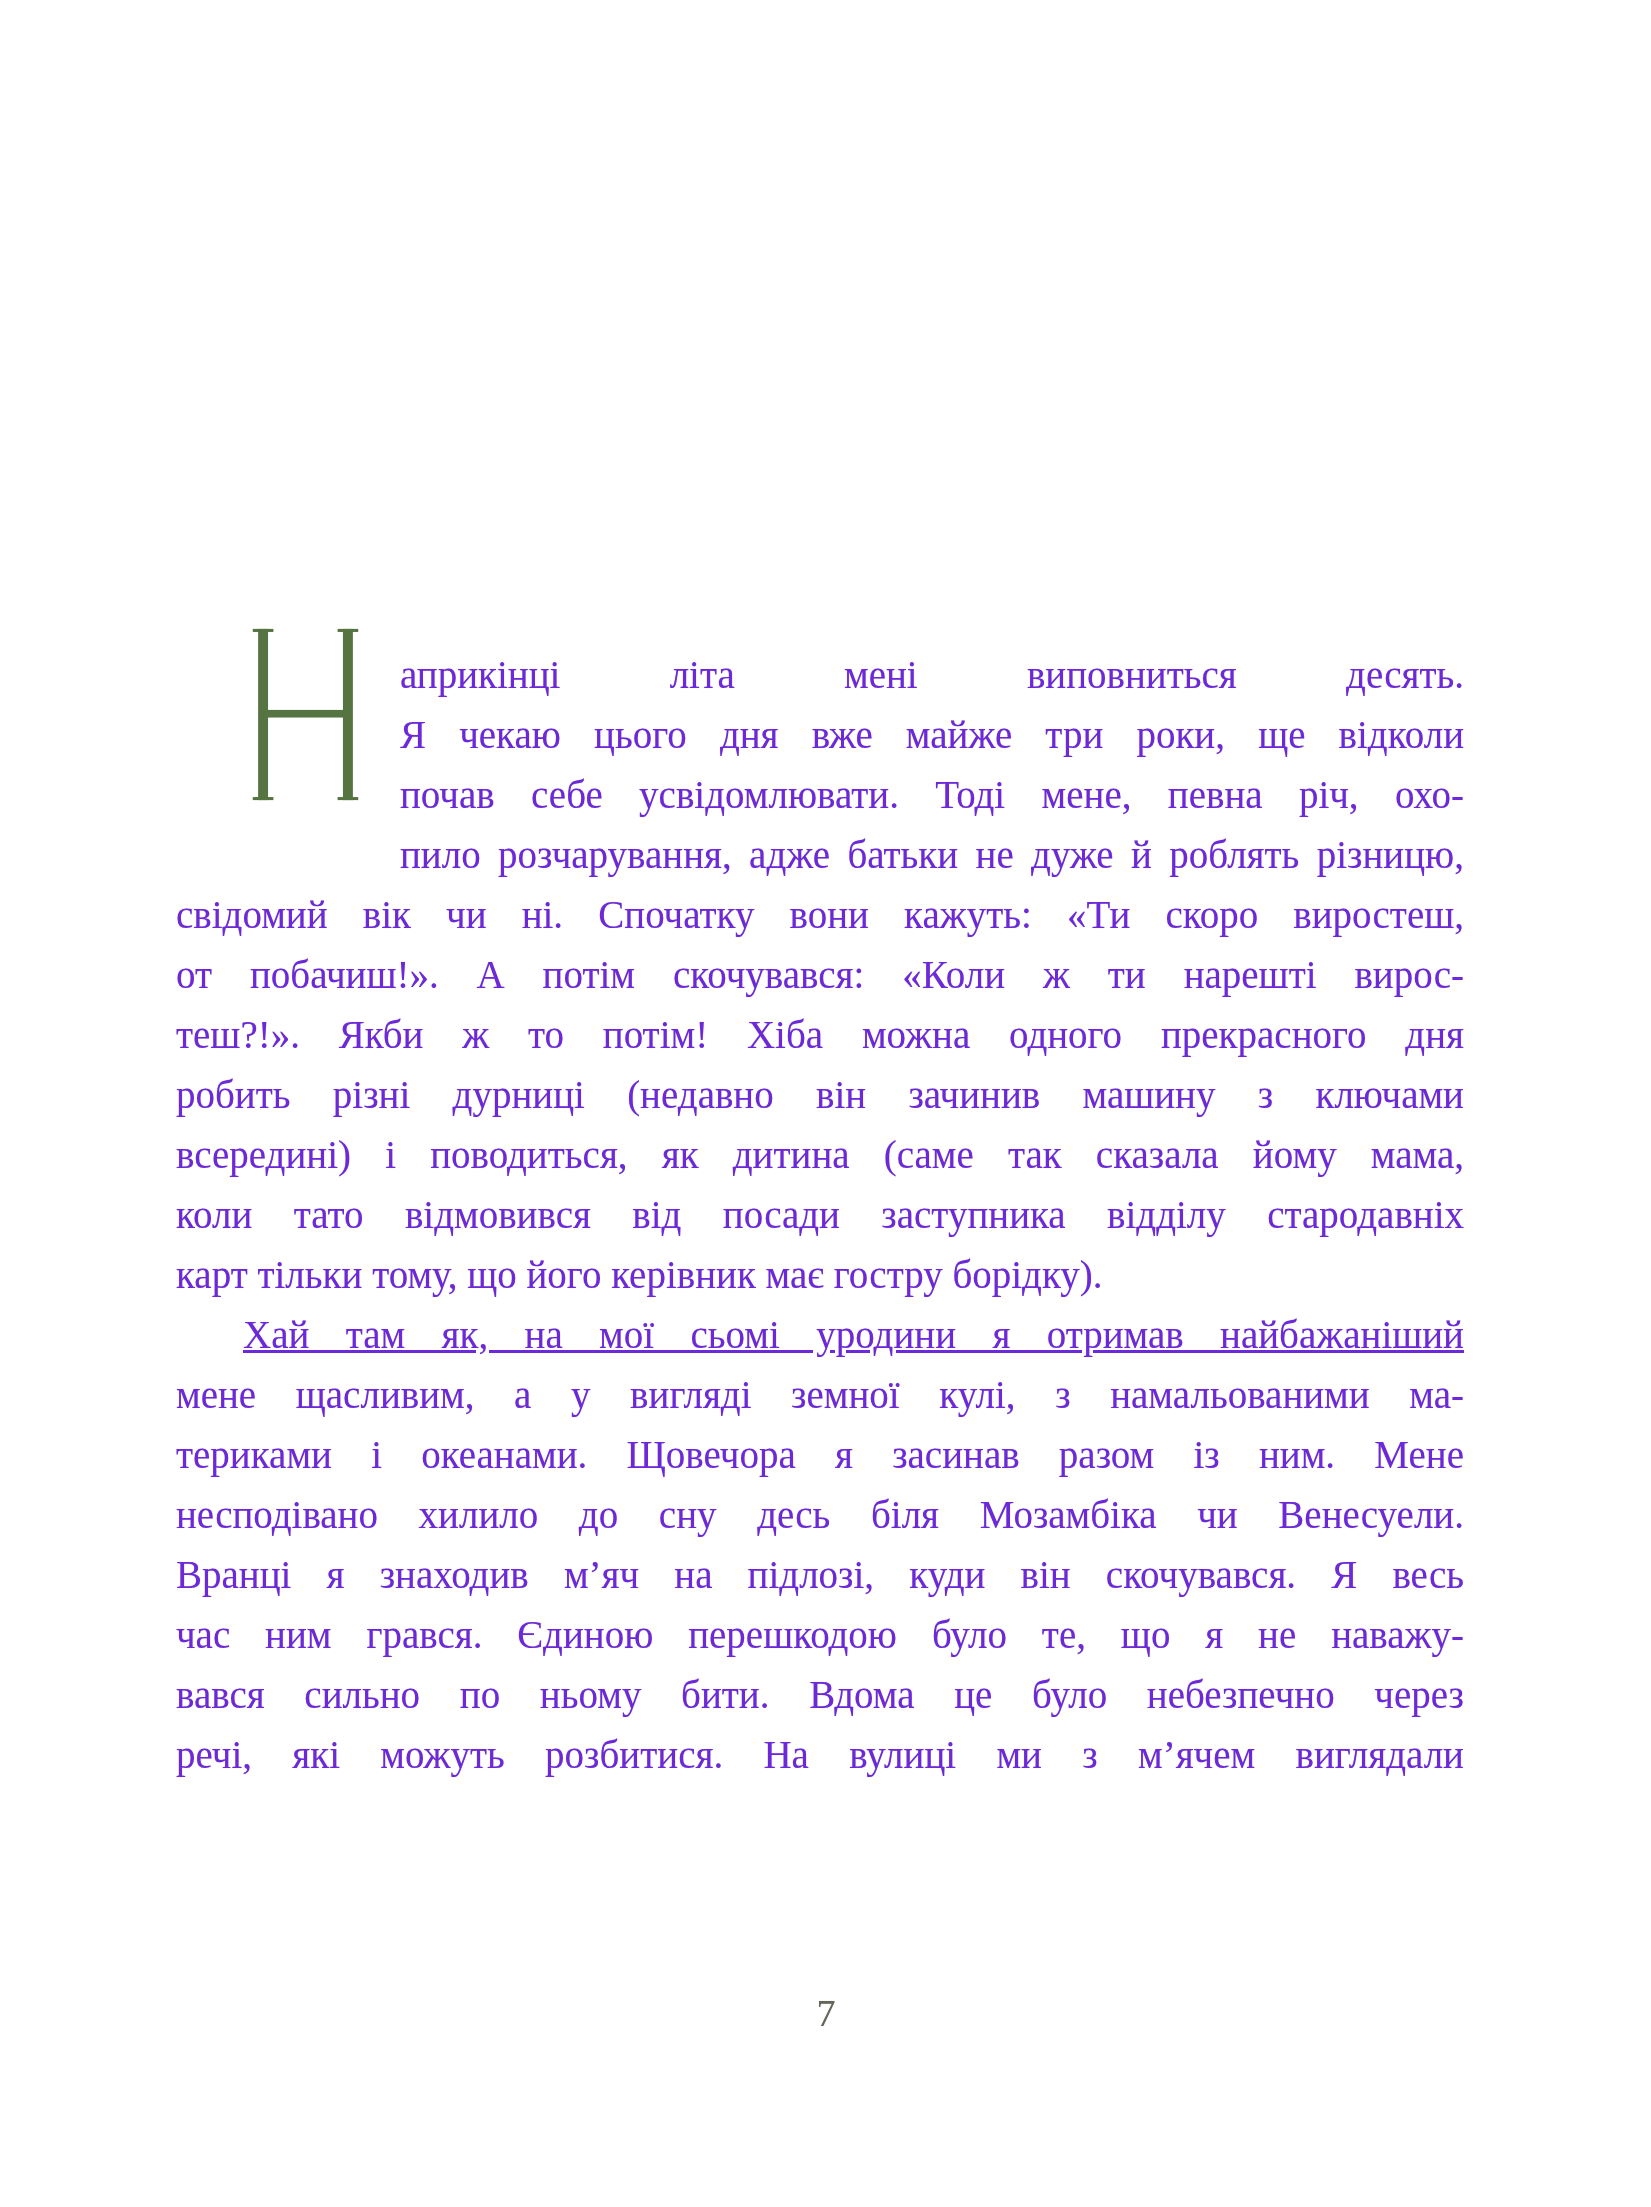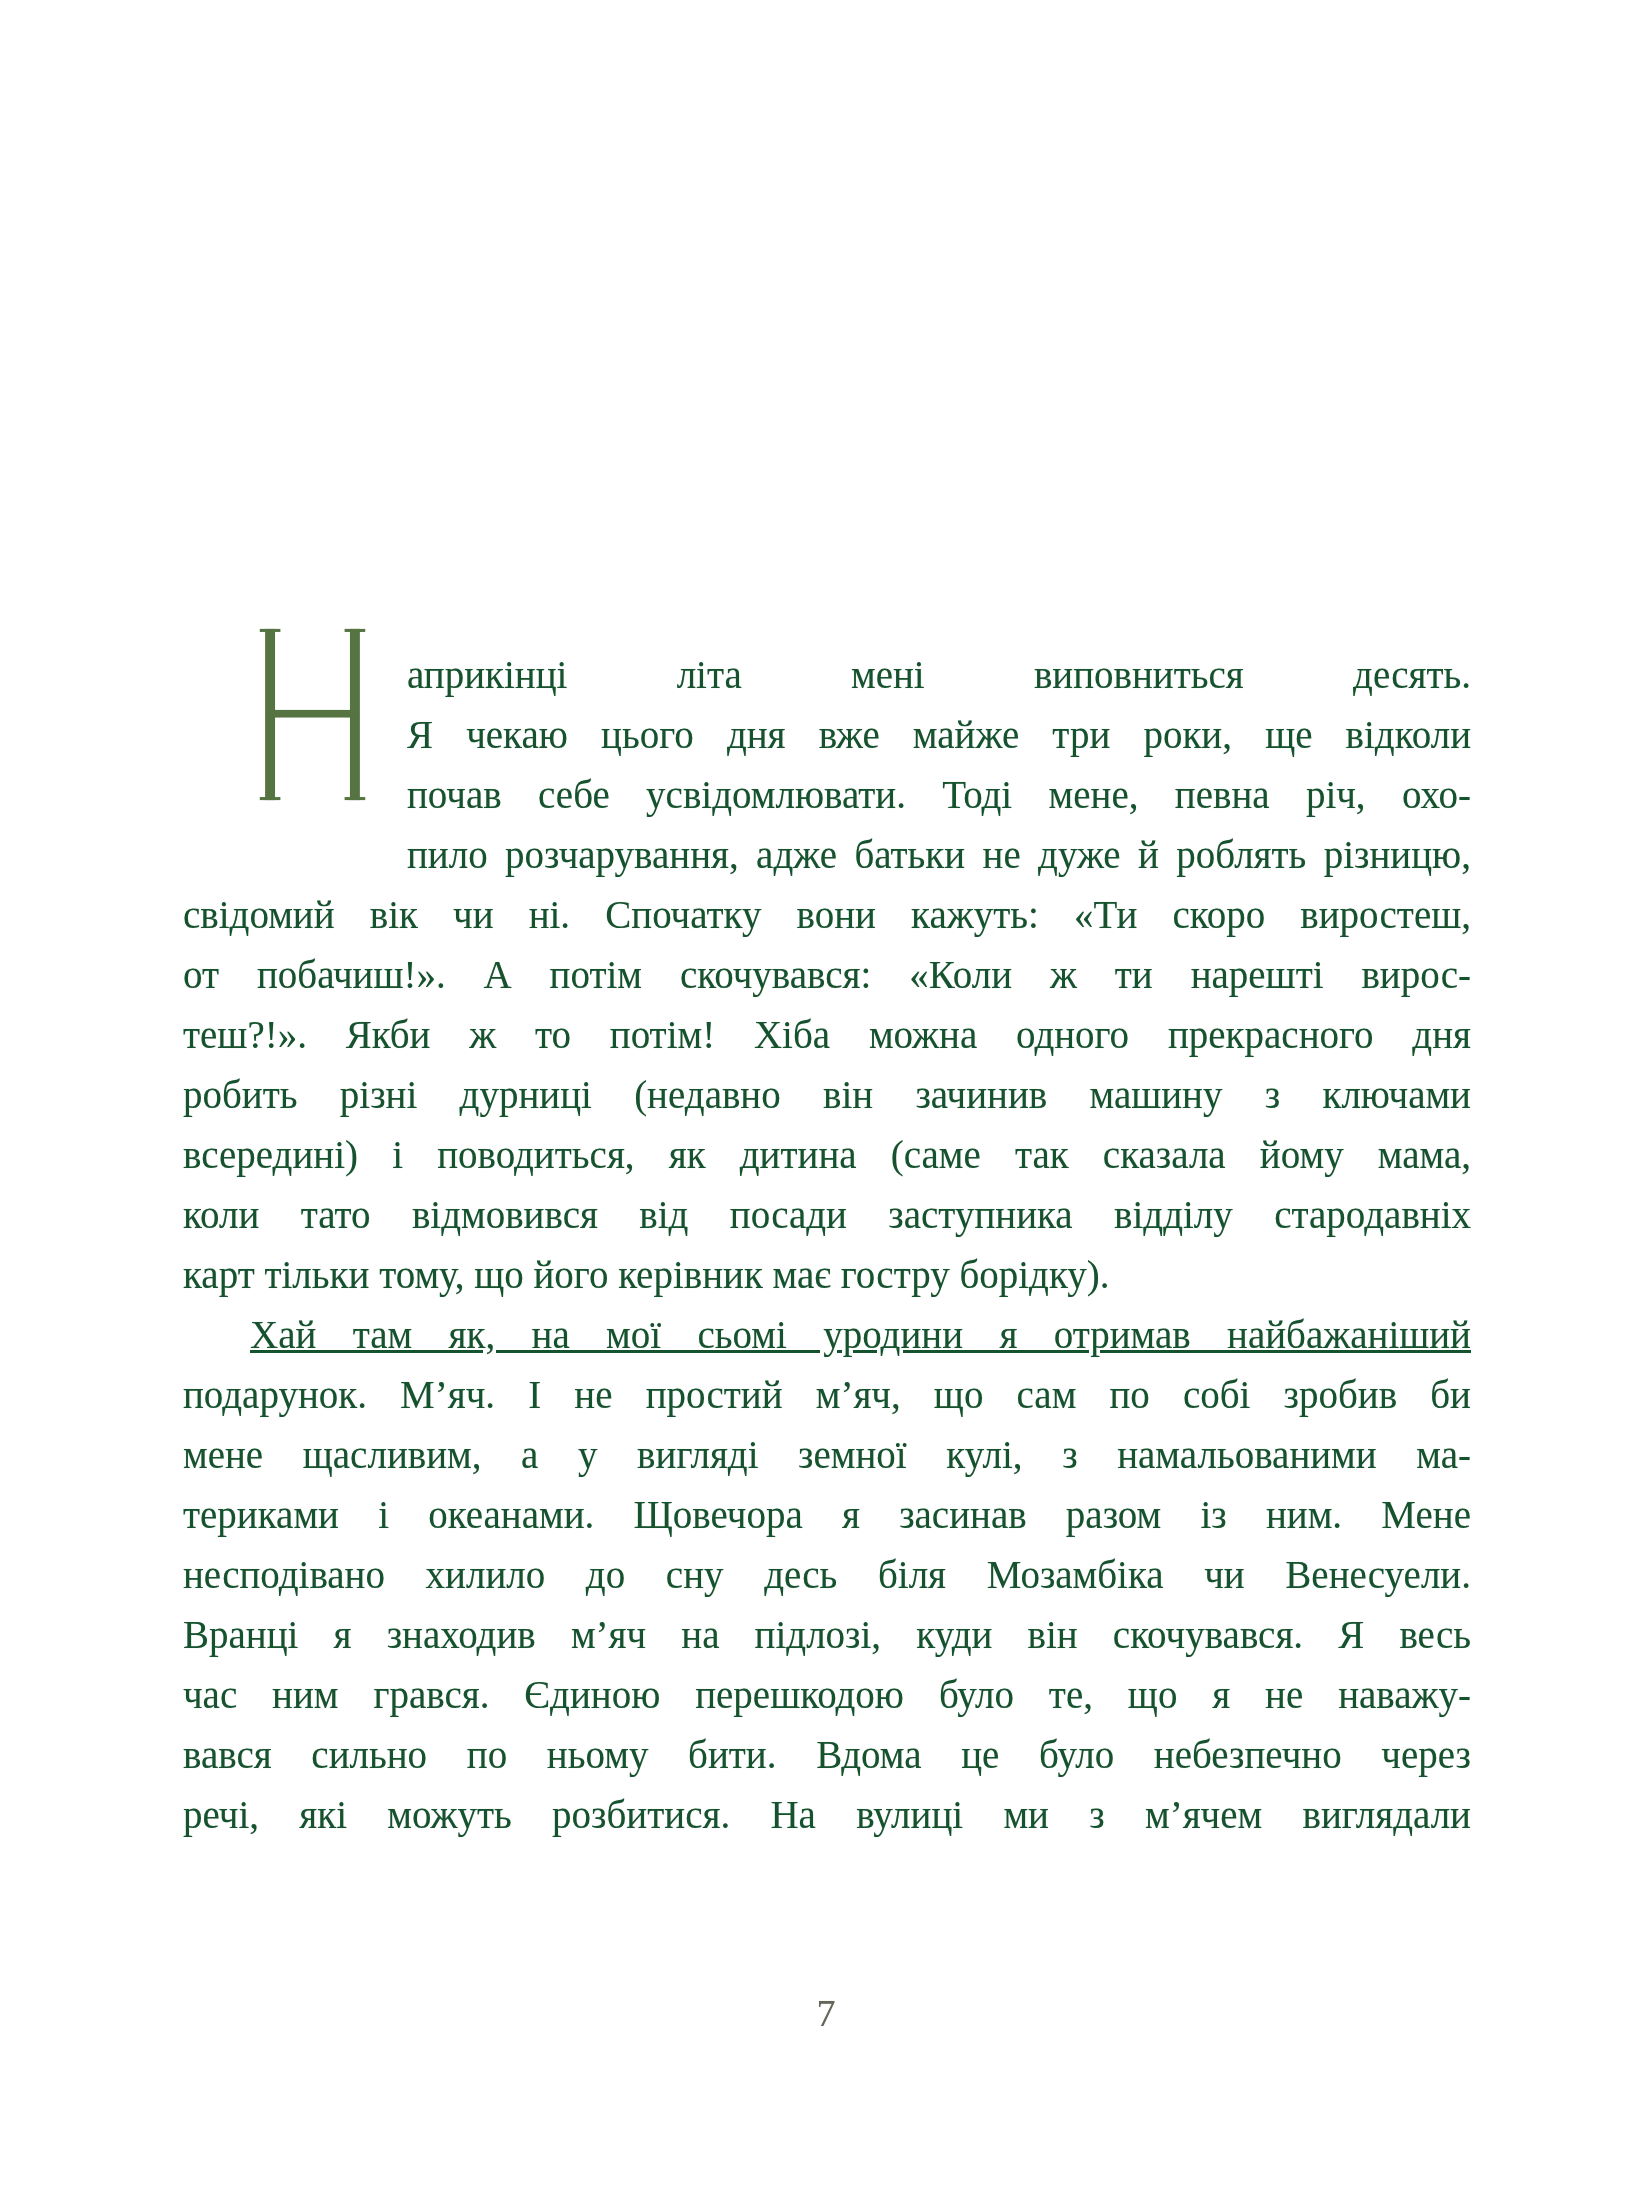--- a/index.html
+++ b/index.html
@@ -9,26 +9,26 @@
     position: relative;
     width: 1652px;
     height: 2208px;
     background: #ffffff;
     overflow: hidden;
     font-family: "Liberation Serif", serif;
   }
 
   .textblock {
     position: absolute;
-    left: 183px;
+    left: 176px;
     top: 645px;
     width: 1288px;
     font-size: 39px;
     line-height: 60px;
-    color: #14532d;
+    color: #6d28d9;
     text-shadow: 0 0 0.9px rgba(30,30,30,0.25);
   }
 
   
   .dropcap-spacer {
     float: left;
     width: 224px;
     height: 181px;
   }
 
@@ -103,21 +103,20 @@
     <div class="ln">почав себе усвідомлювати. Тоді мене, певна річ, охо-</div>
     <div class="ln">пило розчарування, адже батьки не дуже й роблять різницю,</div>
     <div class="ln">свідомий вік чи ні. Спочатку вони кажуть: «Ти скоро виростеш,</div>
     <div class="ln">от побачиш!». А потім скочувався: «Коли ж ти нарешті вирос-</div>
     <div class="ln">теш?!». Якби ж то потім! Хіба можна одного прекрасного дня</div>
     <div class="ln">робить різні дурниці (недавно він зачинив машину з ключами</div>
     <div class="ln">всередині) і поводиться, як дитина (саме так сказала йому мама,</div>
     <div class="ln">коли тато відмовився від посади заступника відділу стародавніх</div>
     <div class="ln para-end">карт тільки тому, що його керівник має гостру борідку).</div>
     <div class="ln indent">Хай там як, на мої сьомі уродини я отримав найбажаніший</div>
-    <div class="ln">подарунок. М’яч. І не простий м’яч, що сам по собі зробив би</div>
     <div class="ln">мене щасливим, а у вигляді земної кулі, з намальованими ма-</div>
     <div class="ln">териками і океанами. Щовечора я засинав разом із ним. Мене</div>
     <div class="ln">несподівано хилило до сну десь біля Мозамбіка чи Венесуели.</div>
     <div class="ln">Вранці я знаходив м’яч на підлозі, куди він скочувався. Я весь</div>
     <div class="ln">час ним грався. Єдиною перешкодою було те, що я не наважу-</div>
     <div class="ln">вався сильно по ньому бити. Вдома це було небезпечно через</div>
     <div class="ln">речі, які можуть розбитися. На вулиці ми з м’ячем виглядали</div>
   </div>
 
   <div class="pageno">7</div>

